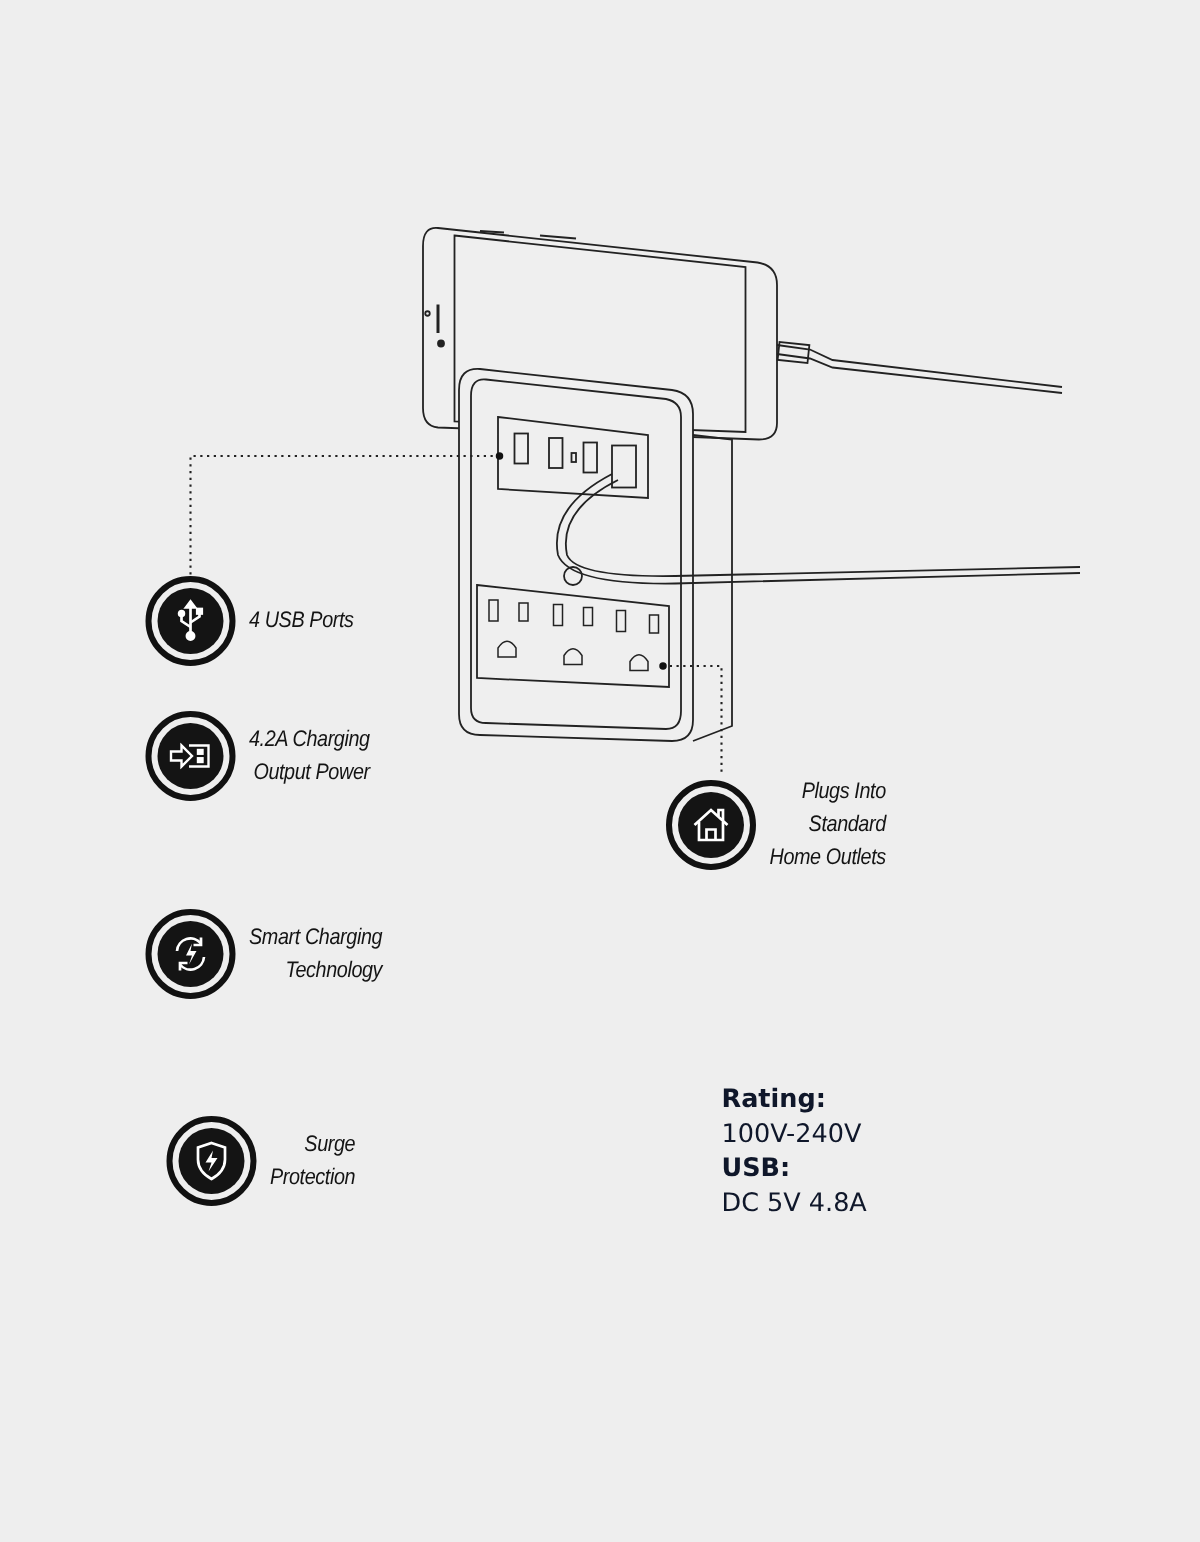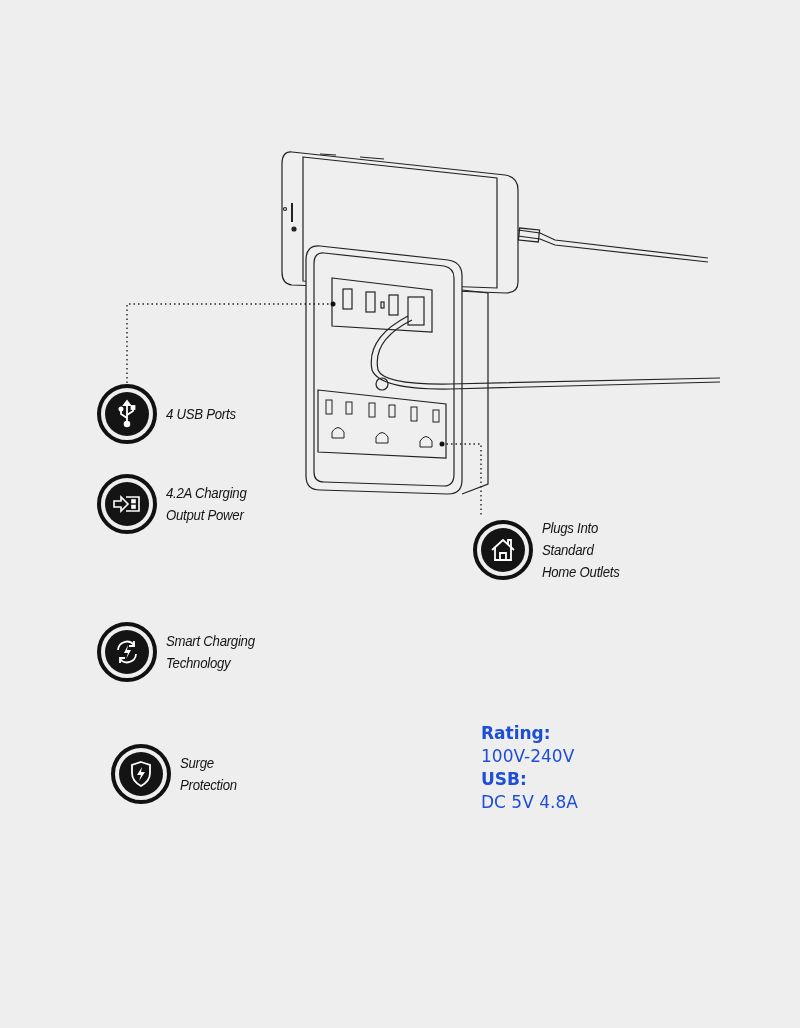--- a/index.html
+++ b/index.html
@@ -1,27 +1,27 @@
 <!DOCTYPE html>
 <html><head>
 <meta charset="utf-8">
 <style>
   html, body { margin:0; padding:0; }
   body { width:800px; height:1028px; background:#eeeeee; position:relative; overflow:hidden;
          font-family:"Liberation Sans", sans-serif; color:#111; }
   .illus { position:absolute; left:0; top:0; }
-  .feature { position:absolute; display:flex; align-items:center; }
+  .feature { position:absolute; display:flex; align-items:center;text-align:right; }
   .badge { width:60px; height:60px; border-radius:50%; border:4px solid #111; box-sizing:border-box;
            display:flex; align-items:center; justify-content:center; background:#eeeeee; }
   .badge .inner { width:44px; height:44px; border-radius:50%; background:#141414;
                   display:flex; align-items:center; justify-content:center; }
   .ftext { margin-left:9px; font-style:italic; font-size:15px; line-height:22px; color:#141414;
            font-family:"Liberation Sans", sans-serif; letter-spacing:-0.3px; transform:scaleX(0.88); transform-origin:left center; }
   .ftext span { display:block; }
-  .specs { position:absolute; left:481px; top:722px; font-size:17px; line-height:23px; color:#1d4ed8;
+  .specs { position:absolute; left:481px; top:722px; font-size:17px; line-height:23px; color:#0f172a;
            font-family:"DejaVu Sans", sans-serif; }
   .specs .lbl { font-weight:bold; }
   .specs div { display:block; }
 </style>
 </head>
 <body>
 
 <svg class="illus" width="800" height="1028" viewBox="0 0 800 1028">
   <g fill="none" stroke="#222" stroke-width="1.2">
 
@@ -108,39 +108,39 @@
           <rect x="20" y="10.5" width="3" height="2.5" fill="#fff"></rect>
     </svg>
   </div>
     </div>
   <div class="ftext">
     <span>4.2A Charging</span>
     <span>Output Power</span>
   </div>
 </div>
 
-<div class="feature" style="left:473px;top:517px;">
+<div class="feature" style="left:444px;top:517px;">
   <div class="badge">
       <div class="inner">
     <svg width="28" height="26" viewBox="0 0 28 26" fill="none" stroke="#fff" stroke-width="1.8">
       <path d="M3 13 L14 3 L25 13"></path>
           <path d="M6 11 L6 23 L22 23 L22 11"></path>
       <path d="M11 23 L11 16 L17 16 L17 23"></path>
           <path d="M19 7 L19 3 L22 3 L22 10"></path>
     </svg>
   </div>
     </div>
   <div class="ftext">
     <span>Plugs Into</span>
     <span>Standard</span>
     <span>Home Outlets</span>
   </div>
 </div>
 
-<div class="feature" style="left:97px;top:622px;">
+<div class="feature" style="left:97px;top:606px;">
   <div class="badge">
       <div class="inner">
     <svg width="28" height="28" viewBox="0 0 28 28" fill="none" stroke="#fff" stroke-width="1.8">
       <path d="M5 12 A9 9 0 0 1 21 7"></path>
           <path d="M21 3 L21 8 L16 8"></path>
       <path d="M23 16 A9 9 0 0 1 7 21"></path>
           <path d="M7 25 L7 20 L12 20"></path>
       <path d="M15 7 L11 15 L15 15 L13 21 L18 12 L14 12 Z" fill="#fff" stroke="none"></path>
     </svg>
   </div>

